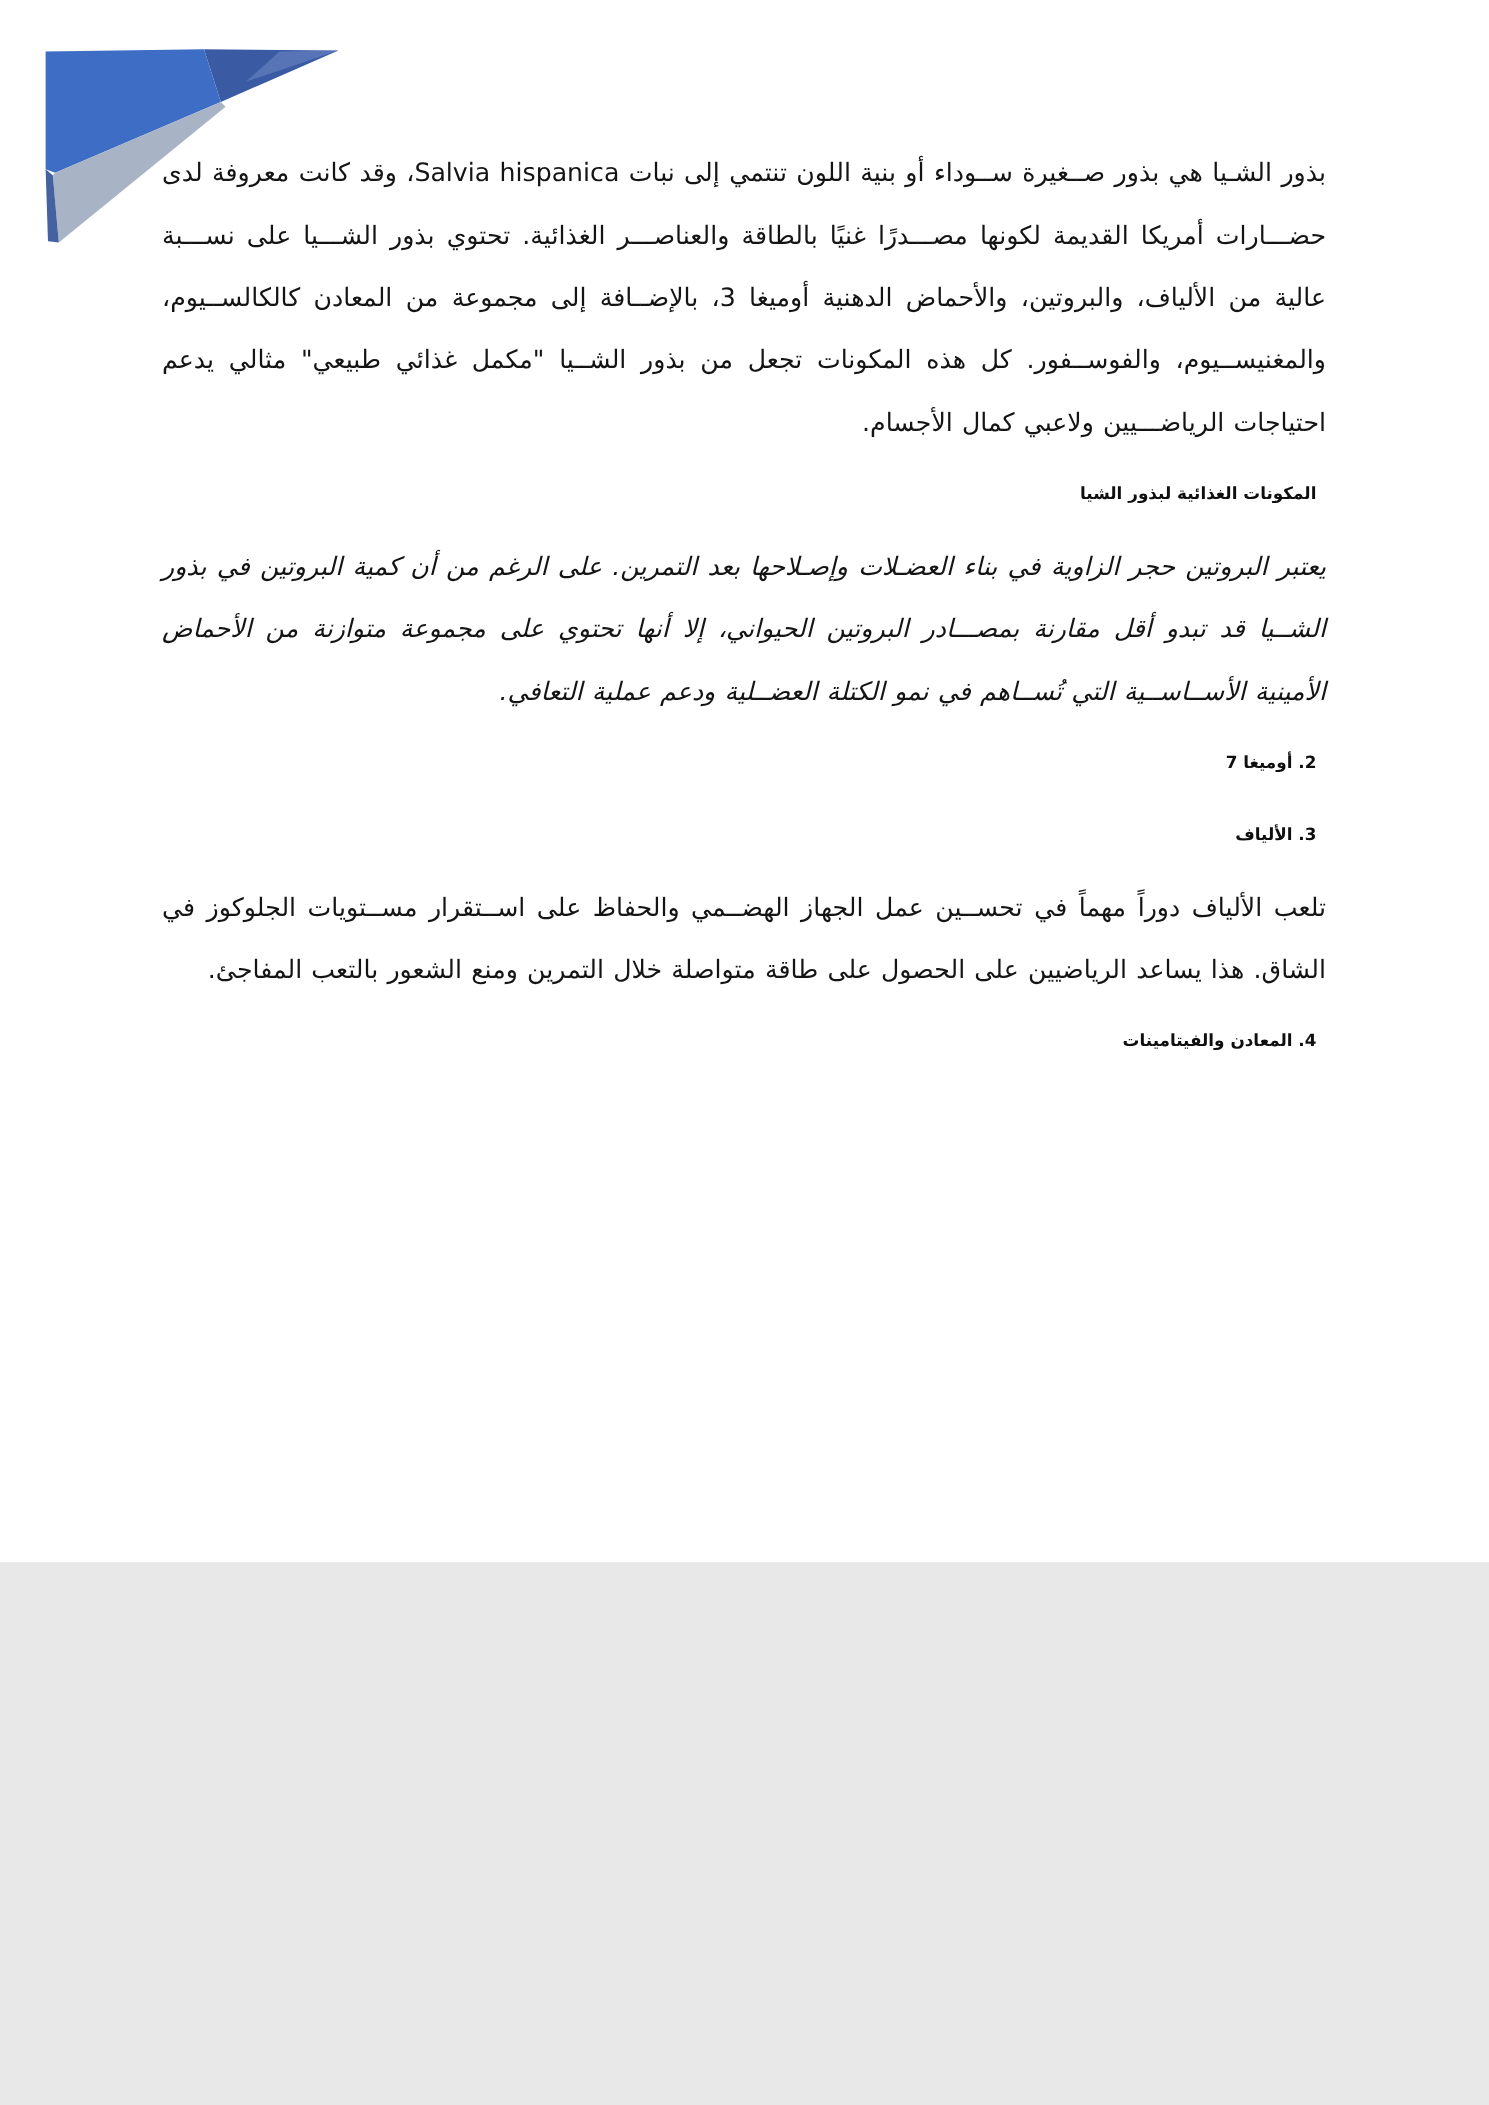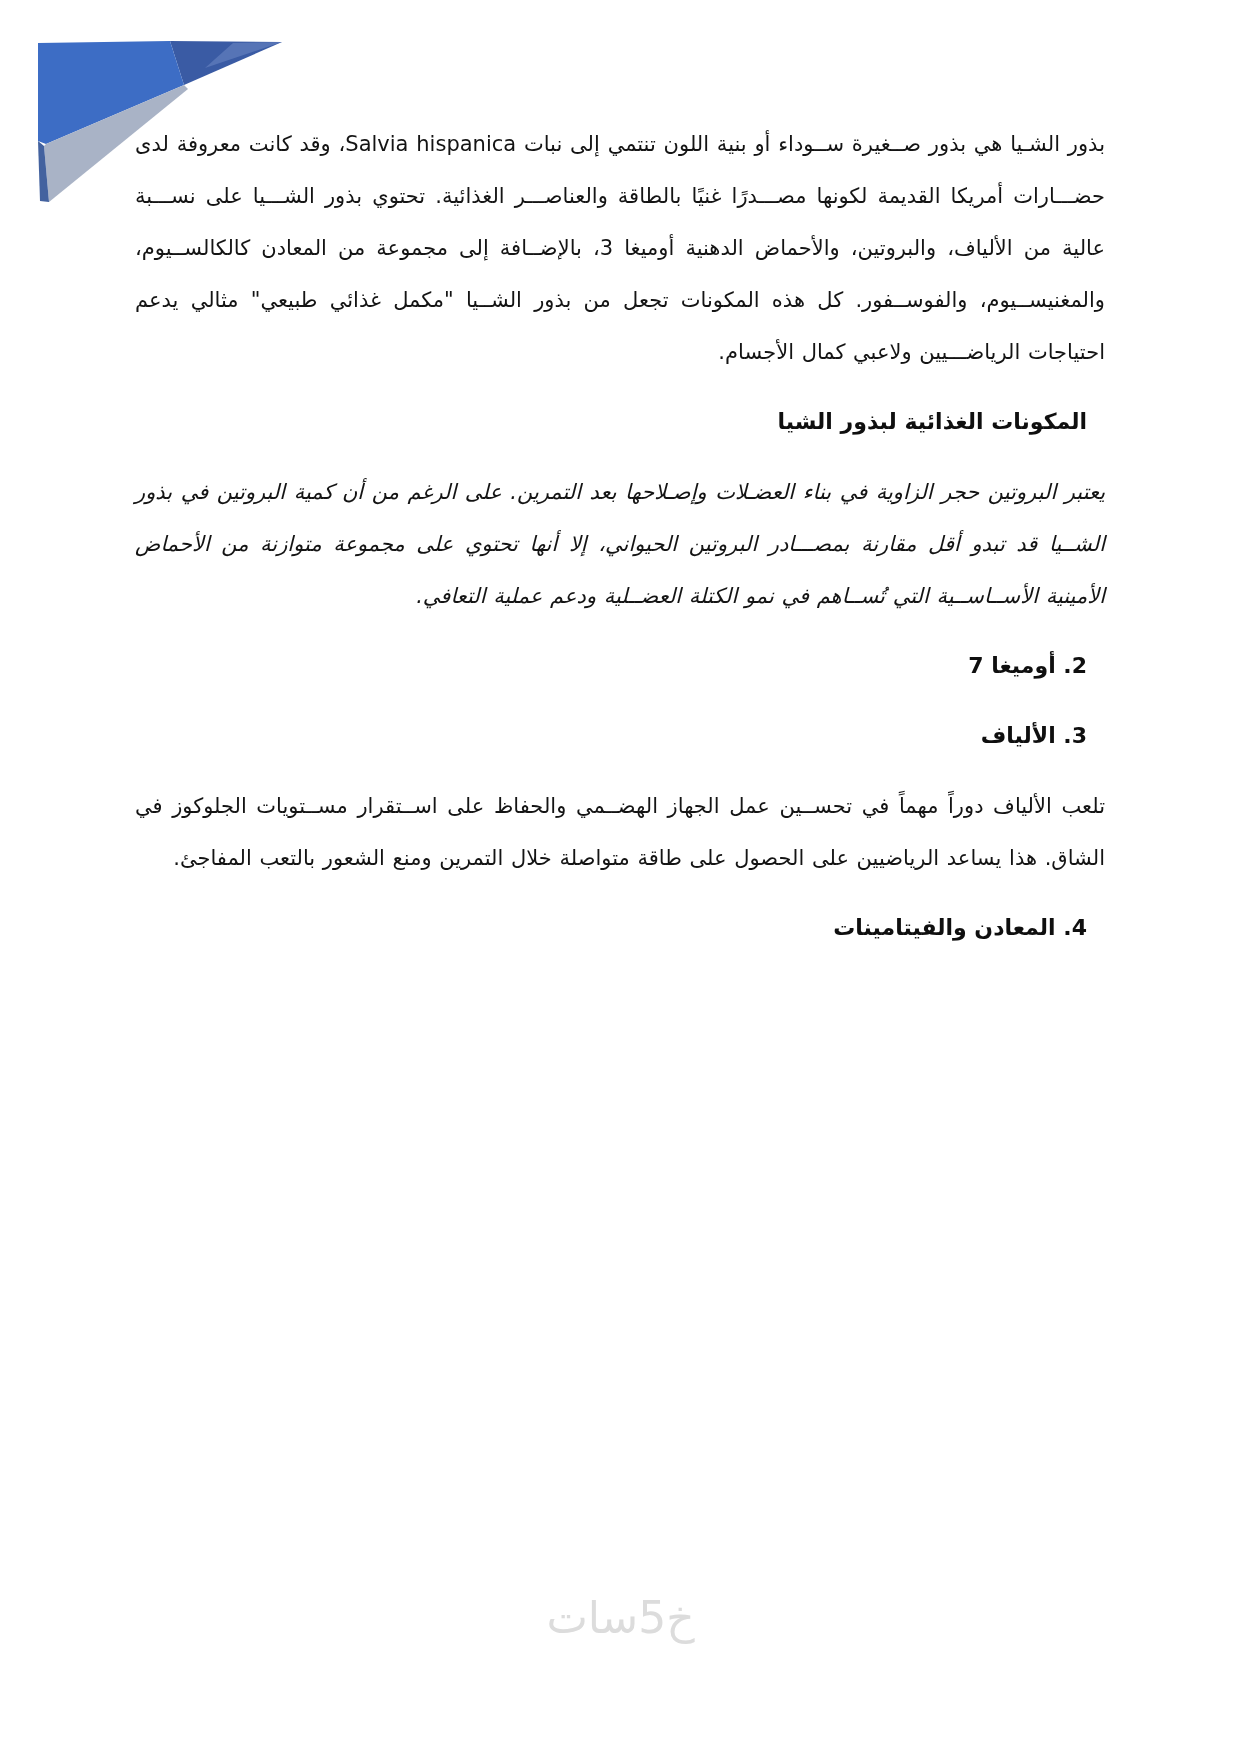--- a/index.html
+++ b/index.html
@@ -1,19 +1,19 @@
 <!DOCTYPE html>
 <html lang="ar" dir="rtl"><head>
 <meta charset="utf-8">
 <style>
   html,body{margin:0;padding:0;background:#e8e8e8;}
   .page{
     position:relative;
     width:1241px;
-    height:1754px;
+    height:1302px;
     margin:0 auto;
     background:#ffffff;
     overflow:hidden;
     font-family:"DejaVu Sans", sans-serif;
     direction:rtl;
     color:#141414;
   }
   .corner-graphic{
     position:absolute;
     left:37px;
@@ -29,22 +29,22 @@
     padding:118px 136px 0 135px;
   }
   .content p{
     margin:0;
     font-size:21px;
     line-height:52px;
     text-align:justify;
     word-spacing:1px;
   }
   .content h1, .content h2{
-    margin:18px;
-    font-size:22px;
+    margin:8px;
+    font-size:14px;
     font-weight:bold;
     line-height:52px;
     color:#0f0f0f;
   }
   .h-main{margin-top:116px;}
   .h-sec1{margin-top:20px;}
   .p-sec1{margin-top:30px;font-style:italic;}
   .h-sec2{margin-top:78px;}
   .p-sec2{margin-top:20px;}
   .h-sec3{margin-top:80px;}

